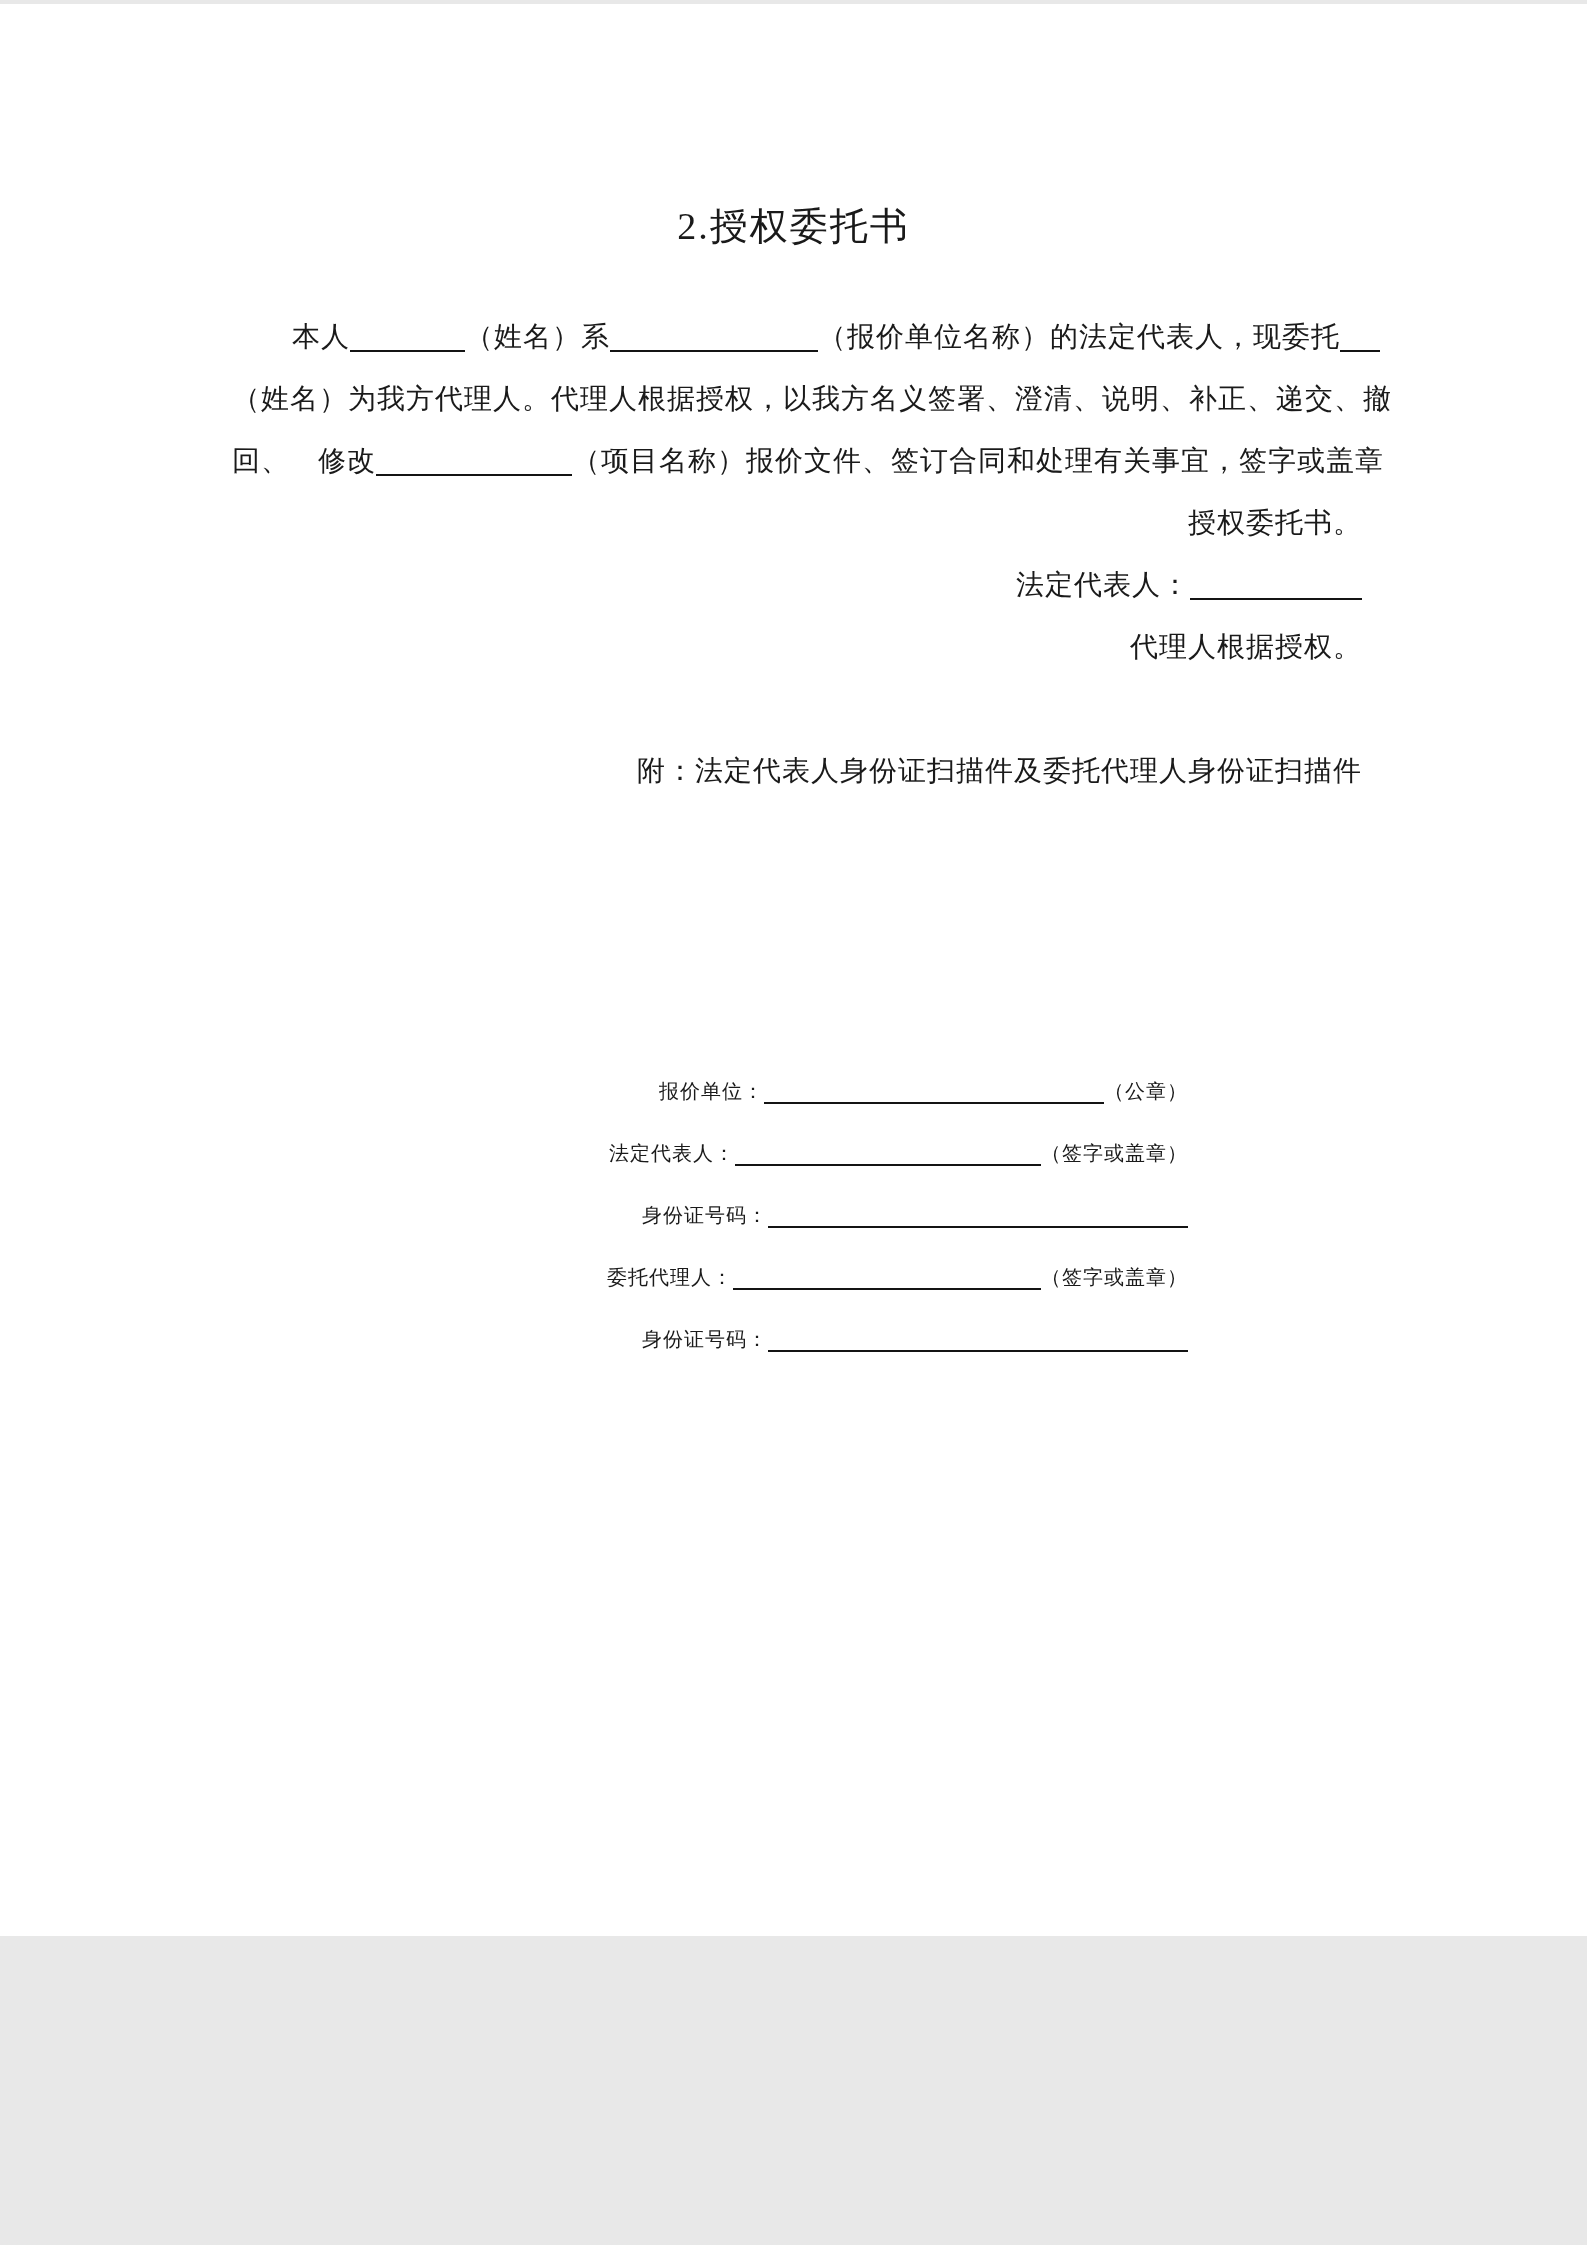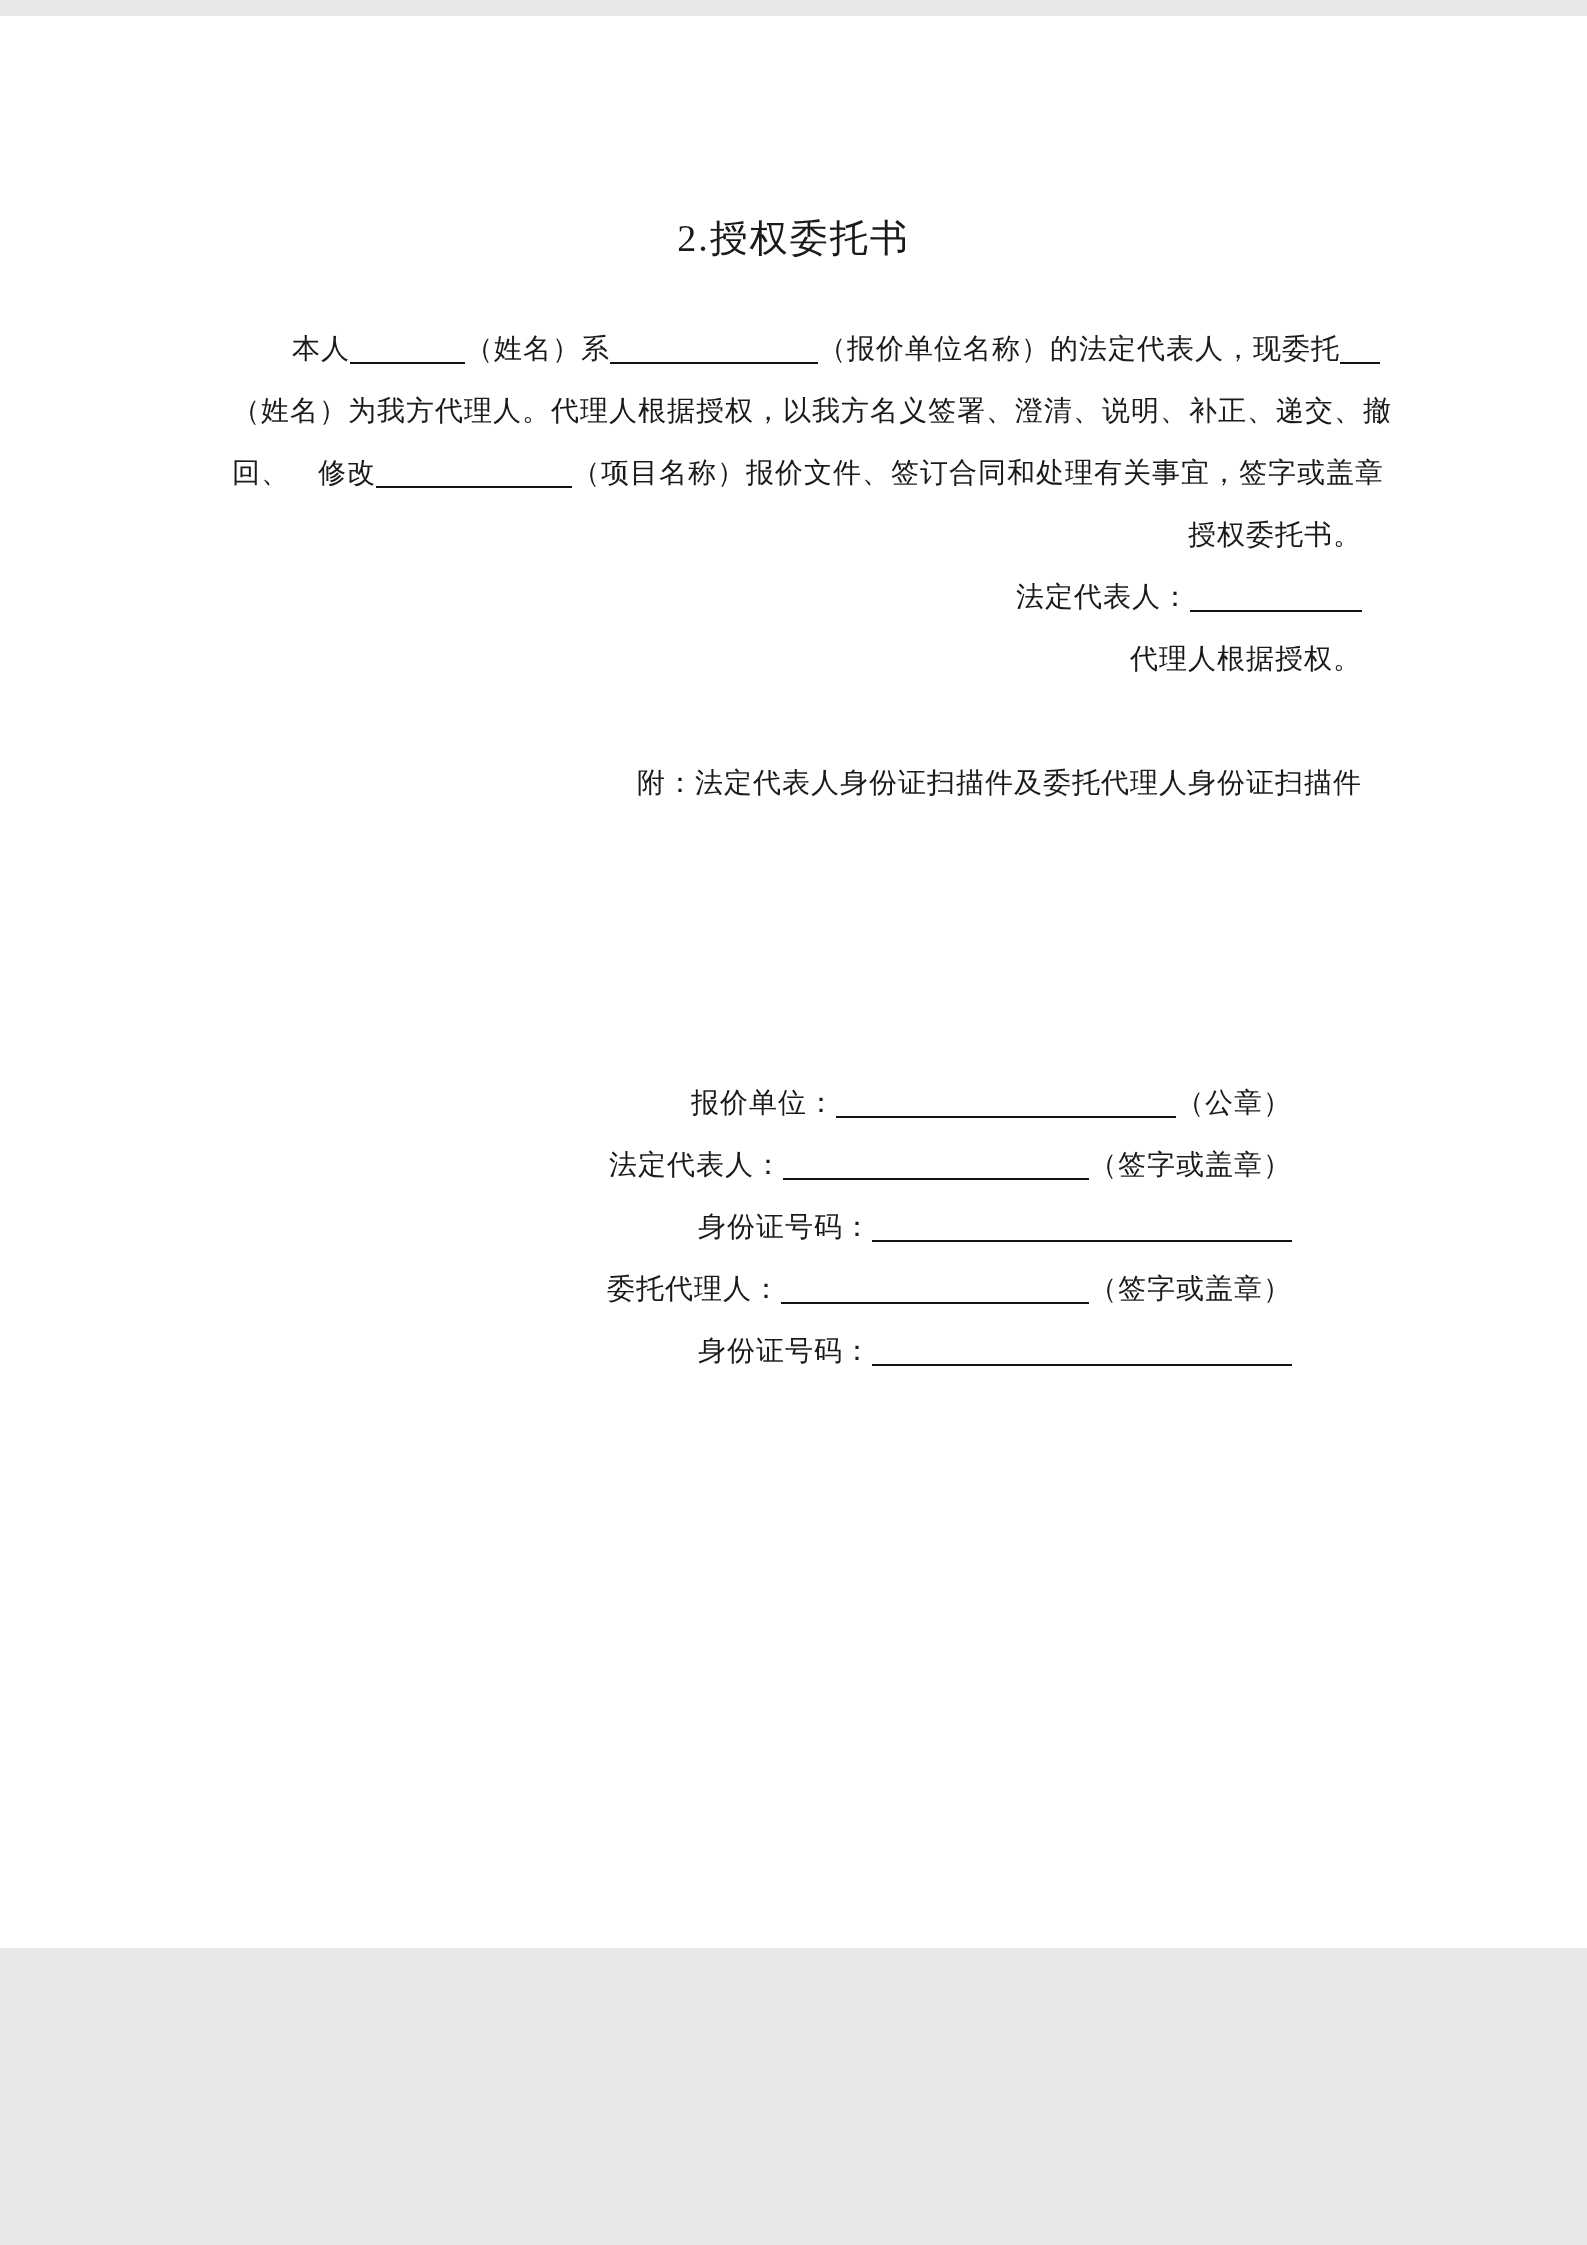--- a/index.html
+++ b/index.html
@@ -1,20 +1,20 @@
 <!DOCTYPE html>
 <html><head>
 <meta charset="utf-8">
 <style>
   html,body{margin:0;padding:0;background:#e8e8e8;}
   .page{
     position:relative;
     width:1587px;height:1932px;
     background:#ffffff;
-    margin:16px auto;
+    margin:4px auto;
     overflow:hidden;
     font-family:"Liberation Serif","DejaVu Serif",serif;
     color:#1a1a1a;
   }
   .doc-title{
     position:absolute;
     top:196px;left:0;
     width:100%;
     text-align:center;
     font-size:38px;
@@ -24,21 +24,21 @@
   }
   .body-text{
     position:absolute;
     top:302px;left:232px;
     width:1130px;
     font-size:28px;
   }
   .sig-block{
     position:absolute;
     top:1056px;left:607px;
-    font-size:28px;
+    font-size:20px;
   }
   .page-footer{
     position:absolute;
     top:2082px;left:0;
     width:100%;
     text-align:center;
     font-size:21px;
     color:#2b2b2b;
     letter-spacing:2px;
     font-family:Liberation Mono, monospace;

